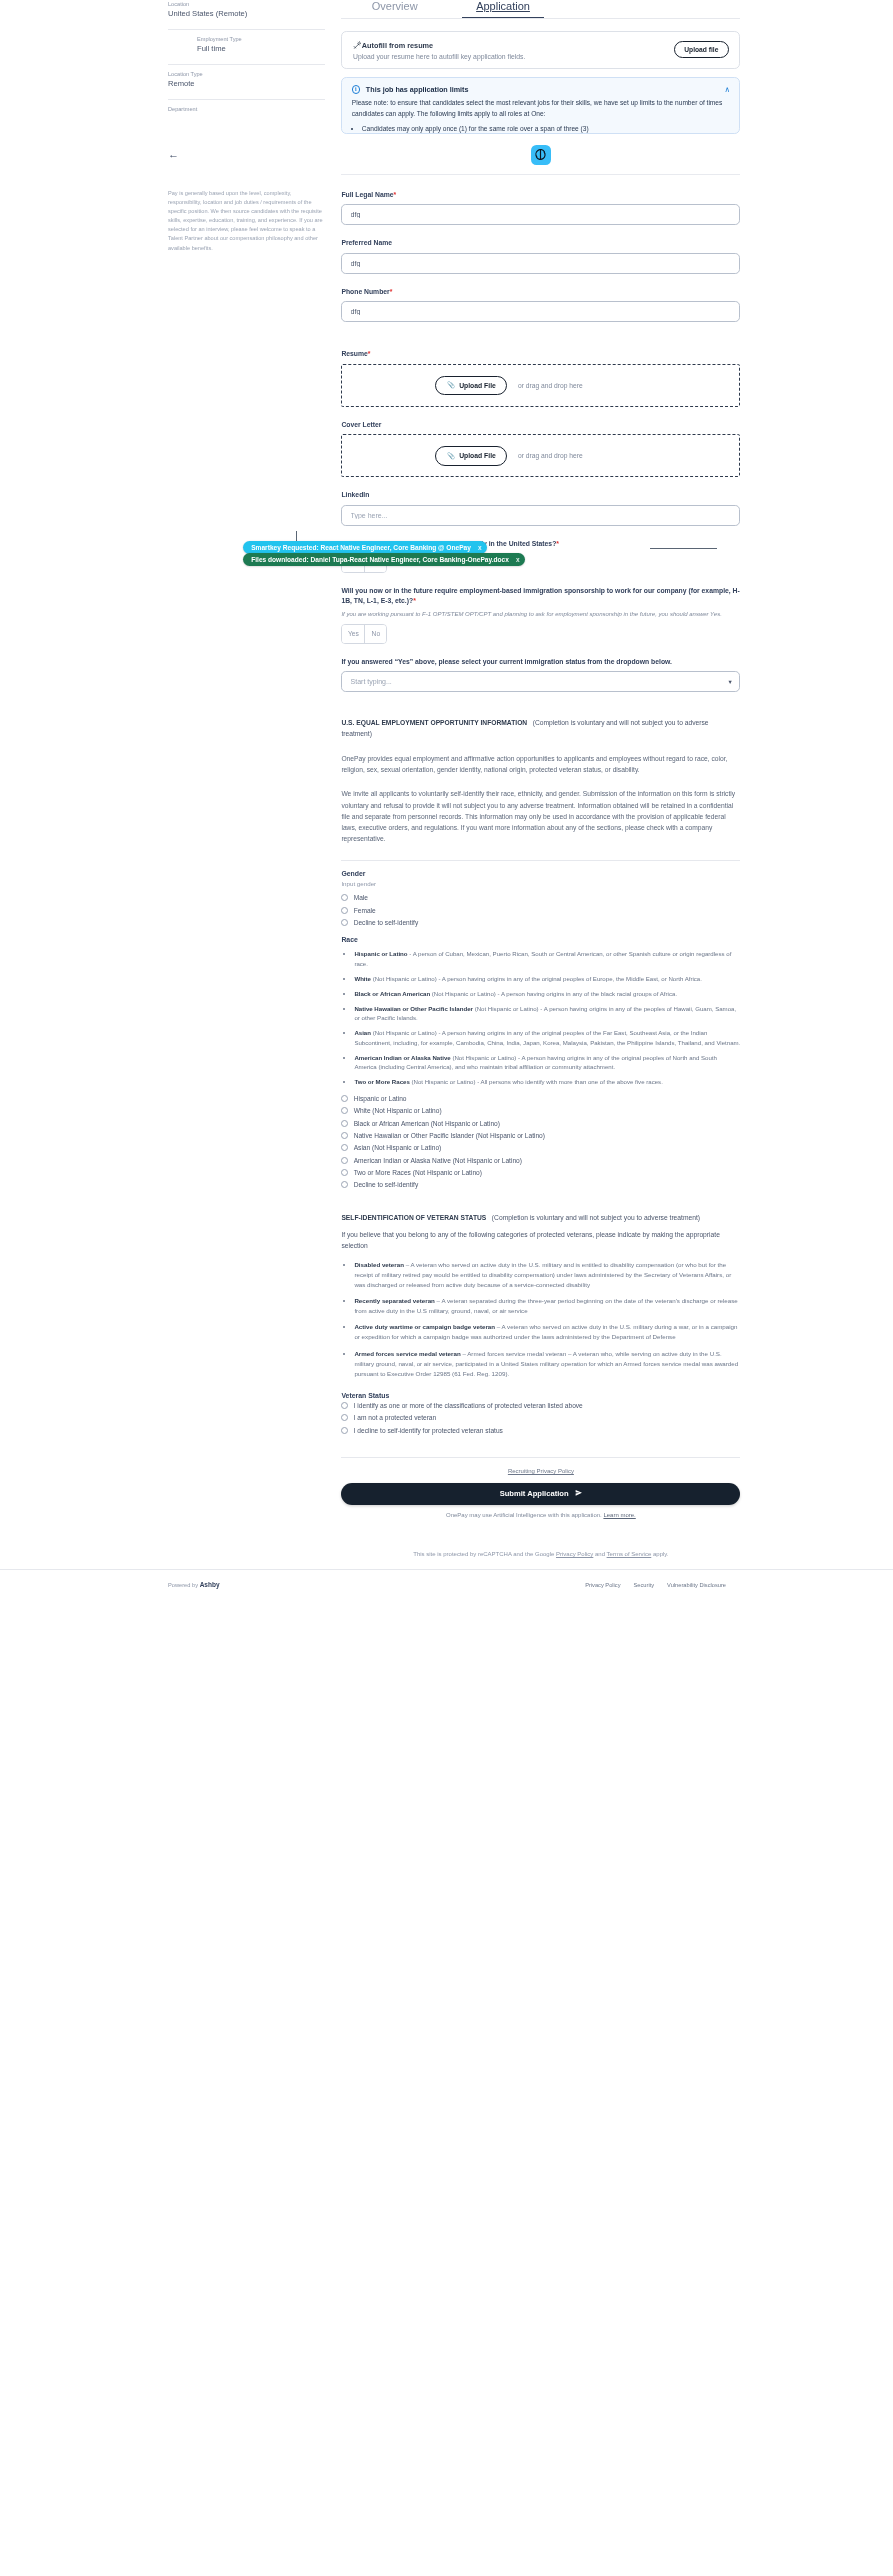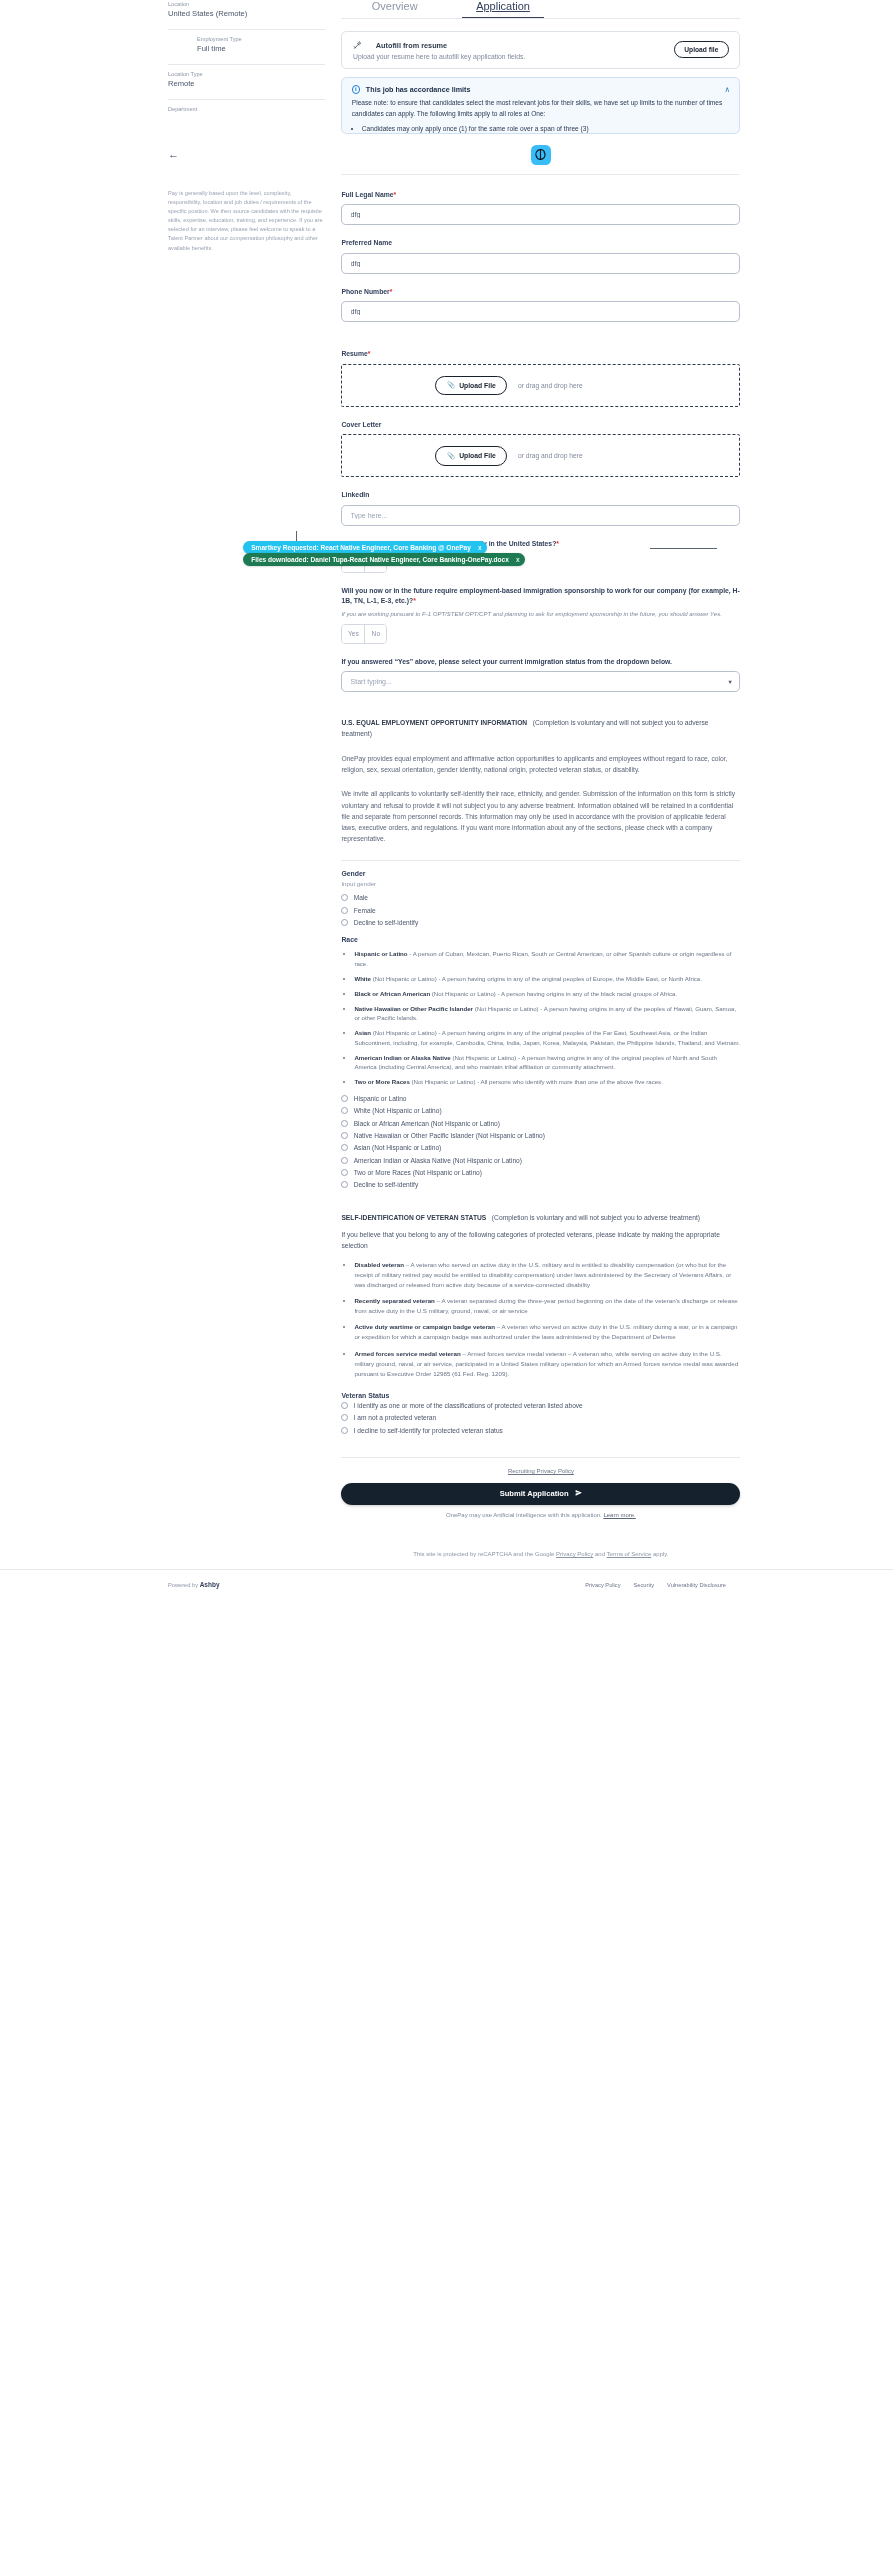--- a/index.html
+++ b/index.html
@@ -78,21 +78,21 @@
   .card {
     border: 0.6px solid #dde1e8;
     border-radius: 5.3px;
     background: #fff;
     padding: 8.2px 10.6px 8.2px 10.6px;
     margin-bottom: 7.6px;
     position: relative;
   }
   .card-row { display: flex; align-items: flex-start; justify-content: space-between; }
   .autofill-left { display: flex; flex-direction: column; }
-  .autofill-head { display: flex; align-items: flex-start; gap: 14px; }
+  .autofill-head { display: flex; align-items: flex-start; gap: 0; }
   .wand-icon { width: 8.8px; height: 8.8px; color: #24303f; display:inline-block; }
   .autofill-title { font-size: 7.3px; font-weight: bold; color: #2e3a4d; }
   .autofill-sub { font-size: 6.8px; color: #7f899b; margin-top: 3.5px; }
   .upload-file-btn {
     border: 0.9px solid #18212e;
     border-radius: 10.6px;
     background: #fff;
     font-size: 6.7px;
     font-weight: bold;
     color: #18212e;
@@ -364,21 +364,21 @@
             </div>
             <div class="autofill-sub">Upload your resume here to autofill key application fields.</div>
           </div>
           <button class="upload-file-btn">Upload file</button>
         </div>
       </div>
 
       <div class="limits-card">
         <div class="limits-head">
           <span class="info-icon">i</span>
-          <span class="limits-title">This job has accordance limits</span>
+          <span class="limits-title">This job has application limits</span>
           <span class="chevron-up">∧</span>
         </div>
         <div class="limits-body">
           <div>Please note: to ensure that candidates select the most relevant jobs for their skills, we have set up limits to the number of times candidates can apply. The following limits apply to all roles at One:</div>
           <ul>
             <li>Candidates may only apply once (1) for the same role over a span of three (3)</li>
           </ul>
         </div>
       </div>
 

